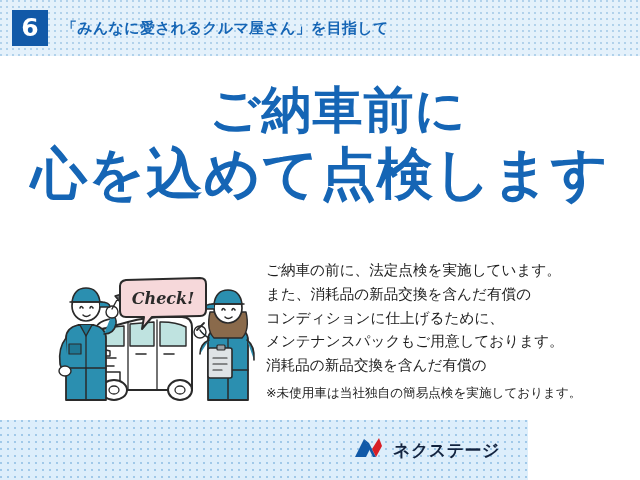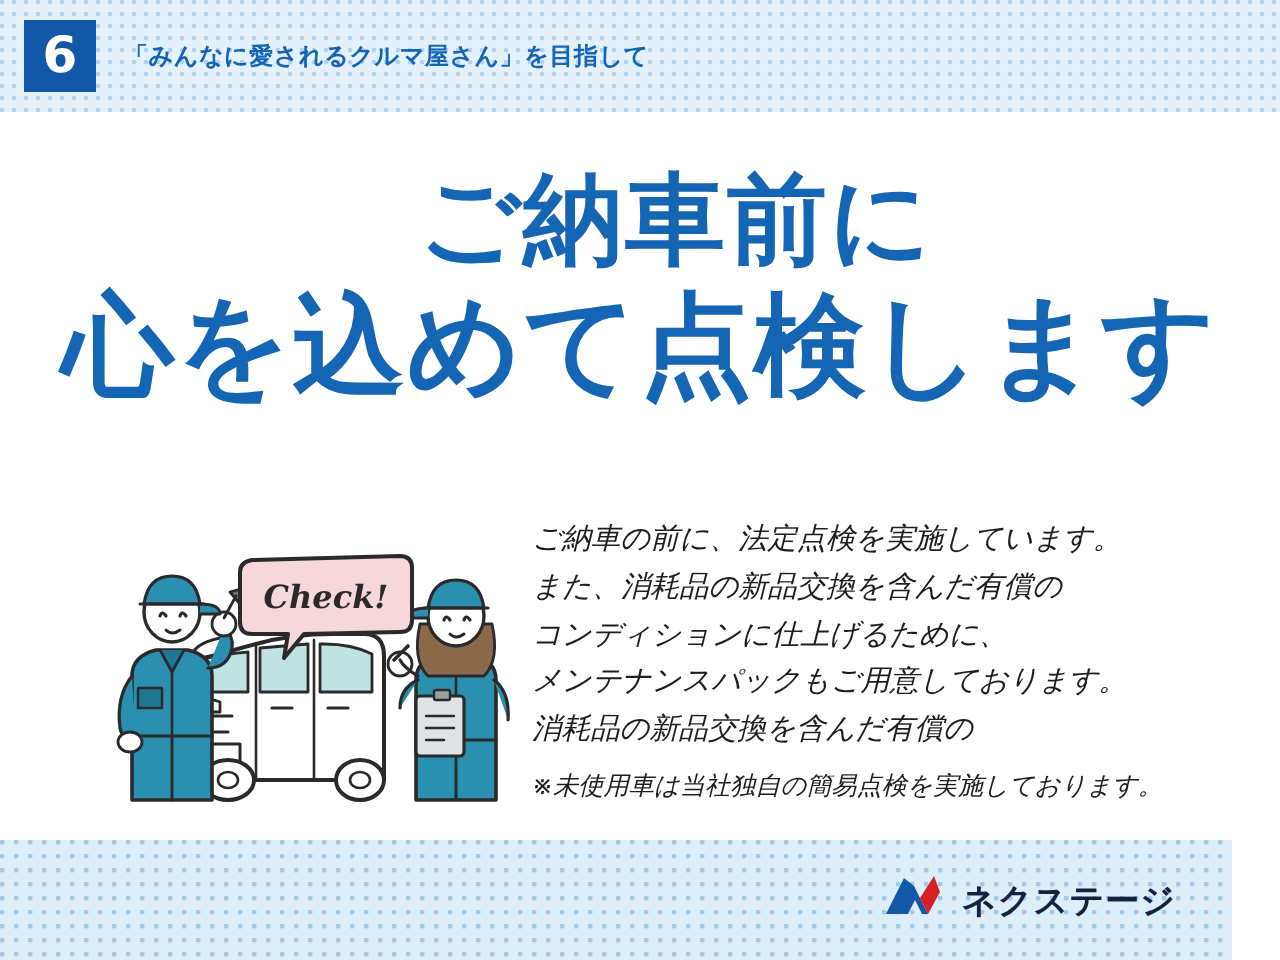--- a/index.html
+++ b/index.html
@@ -47,21 +47,21 @@
     font-size: 25px;
     font-weight: bold;
     line-height: 36px;
     text-align: center;
     letter-spacing: 0;
     flex: none;
     font-family: "DejaVu Sans", sans-serif;
   }
   .header-title {
     margin-left: 14px;
-    font-size: 12px;
+    font-size: 15px;
     font-weight: bold;
     color: #1565b5;
     letter-spacing: 0.3px;
     white-space: nowrap;
     font-family: Liberation Sans, sans-serif;
   }
 
   
   .headline {
     position: absolute;
@@ -91,21 +91,20 @@
   .body-copy {
     position: absolute;
     left: 266px;
     top: 258px;
     width: 360px;
     color: #1d1d1d;
     font-size: 14.6px;
     line-height: 1.63;
     font-family: "DejaVu Sans", sans-serif;
     font-weight: 500;
-    font-style: italic;
   }
   .body-copy .p-line { display: block; white-space: nowrap; }
   .note-line {
     display: block;
     margin-top: 6px;
     font-size: 12.6px;
     white-space: nowrap;
   }
 
   
@@ -116,21 +115,21 @@
     width: 210px;
     height: 132px;
   }
   .illustration svg { display: block; }
 
   
   .footer {
     position: absolute;
     left: 0;
     bottom: 0;
-    width: 616px;
+    width: 528px;
     height: 62px;
     background-color: #ddeefb;
     background-image:
       radial-gradient(circle at 1px 1px, rgba(150,195,230,0.85) 1.1px, transparent 1.5px);
     background-size: 7px 7px;
     border-top: 2px solid #ffffff;
     box-sizing: border-box;
     display: flex;
     align-items: center;
     justify-content: flex-end;

